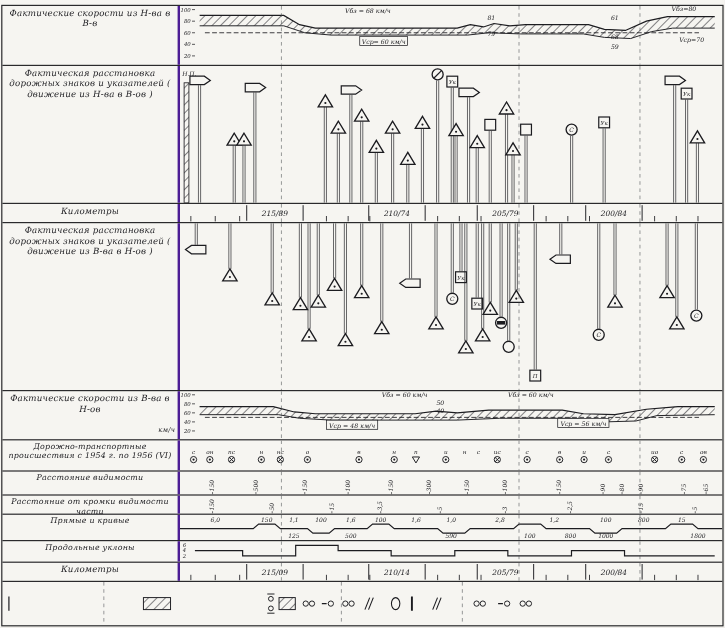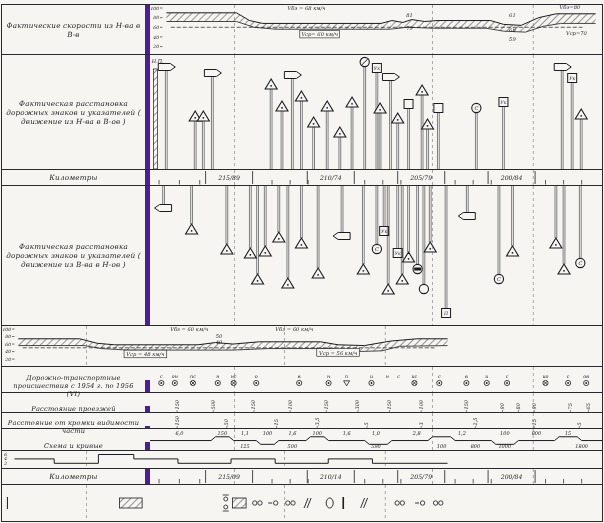--- a/index.html
+++ b/index.html
@@ -1,23 +1,23 @@
 <!DOCTYPE html>
 <html><head>
 <meta charset="utf-8">
 <style>
   html,body{margin:0;padding:0;background:#e9e8e4;}
   .sheet{position:relative;width:604px;height:523px;background:#f6f5f1;font-family:"DejaVu Serif",serif;color:#1c1c20;overflow:hidden;}
   .grid{position:absolute;left:1px;top:4px;width:602px;border:1px solid #2a2a2c;box-sizing:border-box;background:#f6f5f1;}
   .row{display:flex;border-bottom:1px solid #2a2a2c;box-sizing:border-box;}
   .row:last-child{border-bottom:none;}
-  .label{width:148px;flex:0 0 148px;border-right:5px solid #4c1d95;box-sizing:border-box;
-         display:flex;align-items:center;justify-content:center;text-align:center;
+  .label{width:148px;flex:0 0 148px;border-right:2px solid #4c1d95;box-sizing:border-box;
+         display:flex;align-items:flex-start;justify-content:center;text-align:center;
          font-style:italic;font-size:7.2px;line-height:1.25;padding:1px 4px;position:relative;letter-spacing:.2px;}
-  .label.small{font-size:6.6px;margin-top:13px;}
+  .label.small{font-size:6.6px;}
   .unit{position:absolute;right:2px;bottom:3px;font-size:5.6px;font-style:italic;}
   .content{flex:1 1 auto;position:relative;box-sizing:border-box;}
   .content svg{display:block;width:100%;height:100%;}
 </style>
 </head>
 <body>
 
 <div class="sheet">
   <div class="grid">
 
@@ -335,20 +335,24 @@
             <circle cx="430.304" cy="77" r="4.6" fill="#f6f5f1" stroke="#1c1c20" stroke-width="1.1"></circle>
             <text x="430.304" y="79" font-size="5" fill="#1c1c20" text-anchor="middle" font-style="italic" font-family="&quot;DejaVu Serif&quot;,serif">С</text>
             <line x1="84.524" y1="0" x2="84.524" y2="139" stroke="#46484c" stroke-width="0.6" stroke-dasharray="3,3" opacity="0.75"></line>
             <line x1="282.5" y1="0" x2="282.5" y2="139" stroke="#46484c" stroke-width="0.6" stroke-dasharray="3,3" opacity="0.75"></line>
             <line x1="383.296" y1="0" x2="383.296" y2="139" stroke="#46484c" stroke-width="0.6" stroke-dasharray="3,3" opacity="0.75"></line>
           </svg>
         </div>
     </div>
 
     <div class="row" style="height:41px">
+      <div class="label">
+        <span>Фактические скорости из В-ва в Н-ов</span>
+        <span class="unit">км/ч</span>
+      </div>
       <div class="content">
           <svg>
             <defs>
               <pattern id="h3" patternUnits="userSpaceOnUse" width="5" height="5" patternTransform="rotate(45)">
                 <line x1="0" y1="0" x2="0" y2="5" stroke="#1c1c20" stroke-width="0.9"></line>
               </pattern>
             </defs>
             <text x="9" y="4.6" font-size="4.5" fill="#1c1c20" text-anchor="end" font-style="italic" font-family="&quot;DejaVu Serif&quot;,serif">100</text>
             <line x1="10" y1="3" x2="12.5" y2="3" stroke="#1c1c20" stroke-width="0.6"></line>
             <text x="9" y="12.129411764705882" font-size="4.5" fill="#1c1c20" text-anchor="end" font-style="italic" font-family="&quot;DejaVu Serif&quot;,serif">80</text>
@@ -445,21 +449,21 @@
             <text x="436.18" y="11" font-size="4.8" fill="#1c1c20" text-anchor="middle" font-style="italic" font-family="&quot;DejaVu Serif&quot;,serif">ов</text>
             <line x1="84.524" y1="0" x2="84.524" y2="25" stroke="#46484c" stroke-width="0.6" stroke-dasharray="3,3" opacity="0.75"></line>
             <line x1="282.5" y1="0" x2="282.5" y2="25" stroke="#46484c" stroke-width="0.6" stroke-dasharray="3,3" opacity="0.75"></line>
             <line x1="383.296" y1="0" x2="383.296" y2="25" stroke="#46484c" stroke-width="0.6" stroke-dasharray="3,3" opacity="0.75"></line>
           </svg>
         </div>
     </div>
 
     <div class="row" style="height:20px">
       <div class="label small">
-        <span>Расстояние проезжей</span>
+        <span>Расстояние видимости</span>
       </div>
       <div class="content">
           <svg>
             <text x="28.619999999999997" y="16.5" font-size="5" fill="#1c1c20" text-anchor="start" font-style="italic" font-family="&quot;DejaVu Serif&quot;,serif" transform="rotate(-90 28.619999999999997 16.5)">150</text>
             <line x1="27.119999999999997" y1="17" x2="27.119999999999997" y2="19" stroke="#1c1c20" stroke-width="0.5"></line>
             <text x="64.78" y="16.5" font-size="5" fill="#1c1c20" text-anchor="start" font-style="italic" font-family="&quot;DejaVu Serif&quot;,serif" transform="rotate(-90 64.78 16.5)">500</text>
             <line x1="63.28000000000001" y1="17" x2="63.28000000000001" y2="19" stroke="#1c1c20" stroke-width="0.5"></line>
             <text x="105.46000000000001" y="16.5" font-size="5" fill="#1c1c20" text-anchor="start" font-style="italic" font-family="&quot;DejaVu Serif&quot;,serif" transform="rotate(-90 105.46000000000001 16.5)">150</text>
             <line x1="103.96000000000001" y1="17" x2="103.96000000000001" y2="19" stroke="#1c1c20" stroke-width="0.5"></line>
             <text x="141.62" y="16.5" font-size="5" fill="#1c1c20" text-anchor="start" font-style="italic" font-family="&quot;DejaVu Serif&quot;,serif" transform="rotate(-90 141.62 16.5)">100</text>
@@ -517,21 +521,21 @@
             <line x1="429.4" y1="13" x2="429.4" y2="15" stroke="#1c1c20" stroke-width="0.5"></line>
             <line x1="84.524" y1="0" x2="84.524" y2="15" stroke="#46484c" stroke-width="0.6" stroke-dasharray="3,3" opacity="0.75"></line>
             <line x1="282.5" y1="0" x2="282.5" y2="15" stroke="#46484c" stroke-width="0.6" stroke-dasharray="3,3" opacity="0.75"></line>
             <line x1="383.296" y1="0" x2="383.296" y2="15" stroke="#46484c" stroke-width="0.6" stroke-dasharray="3,3" opacity="0.75"></line>
           </svg>
         </div>
     </div>
 
     <div class="row" style="height:22px">
       <div class="label small">
-        <span>Схема и кривые</span>
+        <span>Прямые и кривые</span>
       </div>
       <div class="content">
           <svg>
             <polyline points="0,11.55 61.02,11.55 65.53999999999999,7.770000000000001 79.1,7.770000000000001 83.62,11.55 106.22,11.55 110.74,15.33 124.30000000000001,15.33 128.82,11.55 155.94,11.55 160.45999999999998,7.770000000000001 174.02,7.770000000000001 178.54000000000002,11.55 214.7,11.55 219.22,15.33 237.3,15.33 241.82000000000002,11.55 277.98,11.55 282.5,7.770000000000001 300.58000000000004,7.770000000000001 305.1,11.55 341.26,11.55 345.78000000000003,15.33 363.86,15.33 368.38,11.55 404.54,11.55 409.06,7.770000000000001 427.14,7.770000000000001 431.65999999999997,11.55 452,11.55" fill="none" stroke="#1c1c20" stroke-width="1"></polyline>
             <text x="29.380000000000003" y="5.6" font-size="5" fill="#1c1c20" text-anchor="middle" font-style="italic" font-family="&quot;DejaVu Serif&quot;,serif">6,0</text>
             <text x="72.32000000000001" y="5.6" font-size="5" fill="#1c1c20" text-anchor="middle" font-style="italic" font-family="&quot;DejaVu Serif&quot;,serif">150</text>
             <text x="94.92" y="5.6" font-size="5" fill="#1c1c20" text-anchor="middle" font-style="italic" font-family="&quot;DejaVu Serif&quot;,serif">1,1</text>
             <text x="117.52000000000001" y="5.6" font-size="5" fill="#1c1c20" text-anchor="middle" font-style="italic" font-family="&quot;DejaVu Serif&quot;,serif">100</text>
             <text x="142.38" y="5.6" font-size="5" fill="#1c1c20" text-anchor="middle" font-style="italic" font-family="&quot;DejaVu Serif&quot;,serif">1,6</text>
             <text x="167.24" y="5.6" font-size="5" fill="#1c1c20" text-anchor="middle" font-style="italic" font-family="&quot;DejaVu Serif&quot;,serif">100</text>
@@ -550,20 +554,23 @@
             <text x="354.82" y="19.2" font-size="5" fill="#1c1c20" text-anchor="middle" font-style="italic" font-family="&quot;DejaVu Serif&quot;,serif">1000</text>
             <text x="431.65999999999997" y="19.2" font-size="5" fill="#1c1c20" text-anchor="middle" font-style="italic" font-family="&quot;DejaVu Serif&quot;,serif">1800</text>
             <line x1="84.524" y1="0" x2="84.524" y2="21" stroke="#46484c" stroke-width="0.6" stroke-dasharray="3,3" opacity="0.75"></line>
             <line x1="282.5" y1="0" x2="282.5" y2="21" stroke="#46484c" stroke-width="0.6" stroke-dasharray="3,3" opacity="0.75"></line>
             <line x1="383.296" y1="0" x2="383.296" y2="21" stroke="#46484c" stroke-width="0.6" stroke-dasharray="3,3" opacity="0.75"></line>
           </svg>
         </div>
     </div>
 
     <div class="row" style="height:18px">
+      <div class="label small">
+        <span>Продольные уклоны</span>
+      </div>
       <div class="content">
           <svg>
             <text x="5" y="5" font-size="4.4" fill="#1c1c20" text-anchor="end" font-style="italic" font-family="&quot;DejaVu Serif&quot;,serif">6</text>
             <text x="5" y="9.4" font-size="4.4" fill="#1c1c20" text-anchor="end" font-style="italic" font-family="&quot;DejaVu Serif&quot;,serif">4</text>
             <text x="5" y="13.8" font-size="4.4" fill="#1c1c20" text-anchor="end" font-style="italic" font-family="&quot;DejaVu Serif&quot;,serif">2</text>
             <polyline points="12.42,7.9 52.2,7.9 52.2,12.3 96.4,12.3 96.4,3.5 131.76,3.5 131.76,7.9 175.96,7.9 175.96,12.3 229,12.3 229,7.9 273.2,7.9 273.2,12.3 326.24,12.3 326.24,7.9 370.44,7.9 370.44,12.3 445.58,12.3" fill="none" stroke="#1c1c20" stroke-width="1"></polyline>
             <line x1="84.524" y1="0" x2="84.524" y2="17" stroke="#46484c" stroke-width="0.6" stroke-dasharray="3,3" opacity="0.75"></line>
             <line x1="282.5" y1="0" x2="282.5" y2="17" stroke="#46484c" stroke-width="0.6" stroke-dasharray="3,3" opacity="0.75"></line>
             <line x1="383.296" y1="0" x2="383.296" y2="17" stroke="#46484c" stroke-width="0.6" stroke-dasharray="3,3" opacity="0.75"></line>
           </svg>

